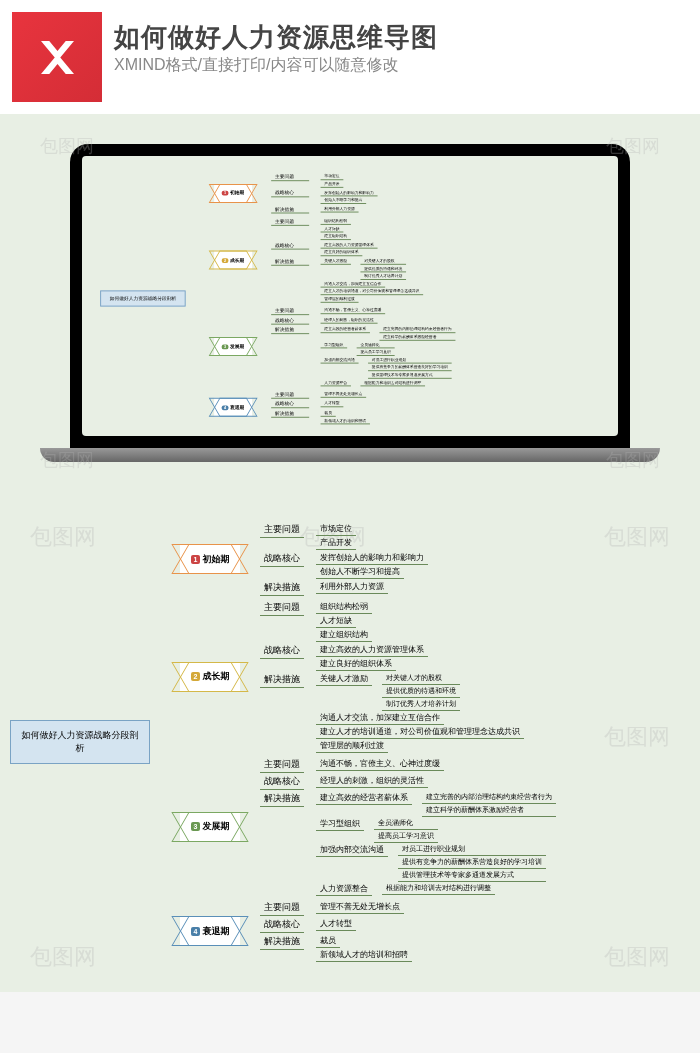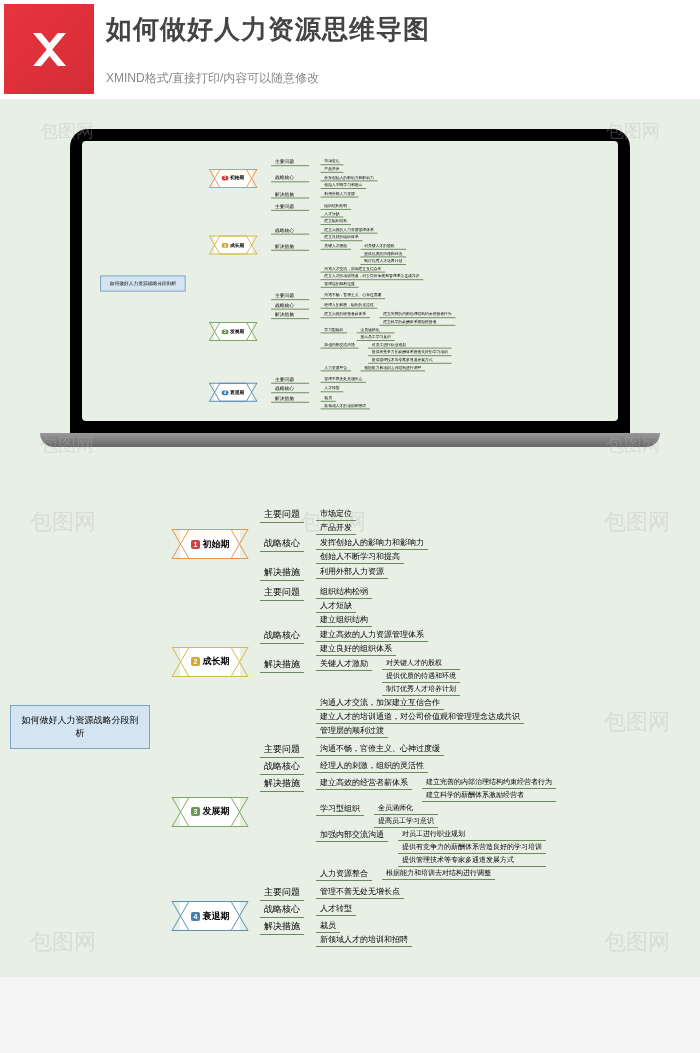--- a/index.html
+++ b/index.html
@@ -1,23 +1,23 @@
 <!DOCTYPE html>
 <html><head>
 <meta charset="utf-8">
 <style>
 * { margin: 0; padding: 0; box-sizing: border-box; }
 body { font-family: "Microsoft YaHei", sans-serif; background: #f5f5f5; width: 700px; }
 
-.header { background: #fff; display: flex; align-items: flex-start; padding: 4px; }
+.header { background: #fff; display: flex; align-items: flex-start; padding: 12px; }
 .logo { width: 90px; height: 90px; background: linear-gradient(135deg, #e8343e 0%, #d42d36 100%); display: flex; align-items: center; justify-content: center; }
 .logo svg { width: 55px; height: 55px; }
 .header-text { flex: 1; padding: 8px 12px; }
 .title { font-size: 26px; font-weight: bold; color: #444; letter-spacing: 1px; }
-.subtitle { font-size: 12px; color: #888; margin-top: 23px; }
+.subtitle { font-size: 16px; color: #888; margin-top: 0; }
 
 .preview-laptop { background: #e8efe4; padding: 30px 40px 40px; position: relative; }
 .laptop { background: #000; border-radius: 18px 18px 0 0; padding: 12px; margin: 0 auto; width: 560px; }
 .laptop-screen { background: #e8efe4; height: 280px; border-radius: 4px; position: relative; overflow: hidden; }
 .laptop-base { background: linear-gradient(#999, #666); height: 14px; width: 620px; margin: 0 auto; border-radius: 0 0 20px 20px; }
 .watermark { position: absolute; color: rgba(180,180,180,0.3); font-size: 18px; pointer-events: none; }
 
 .mindmap-full { background: #e8efe4; padding: 20px 10px 30px; position: relative; min-height: 480px; }
 .mindmap-full .watermark { font-size: 22px; }
 

